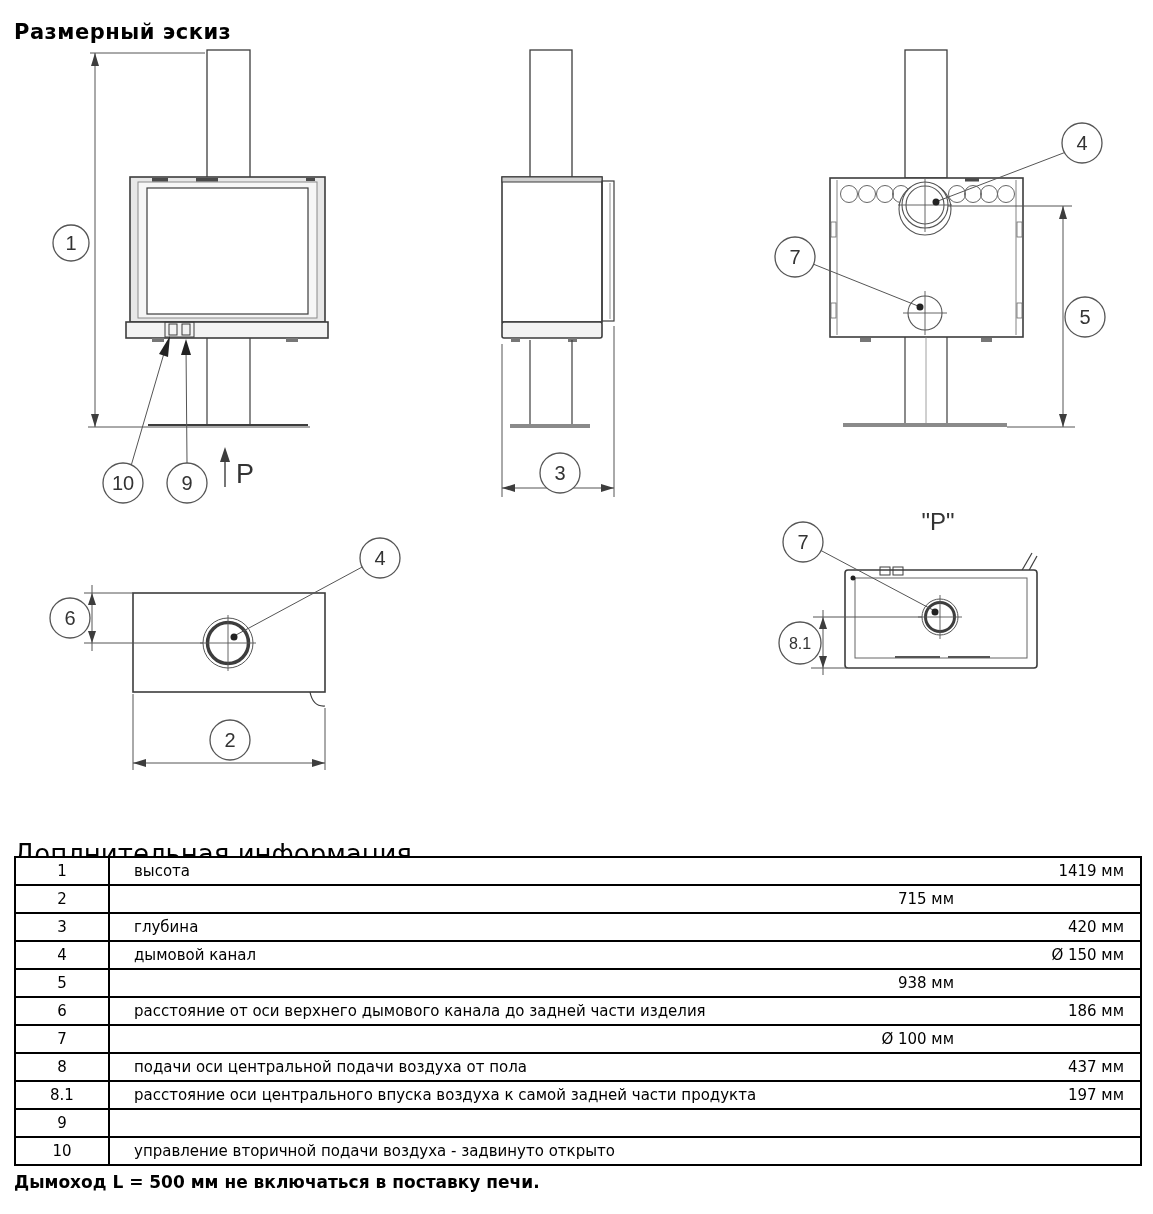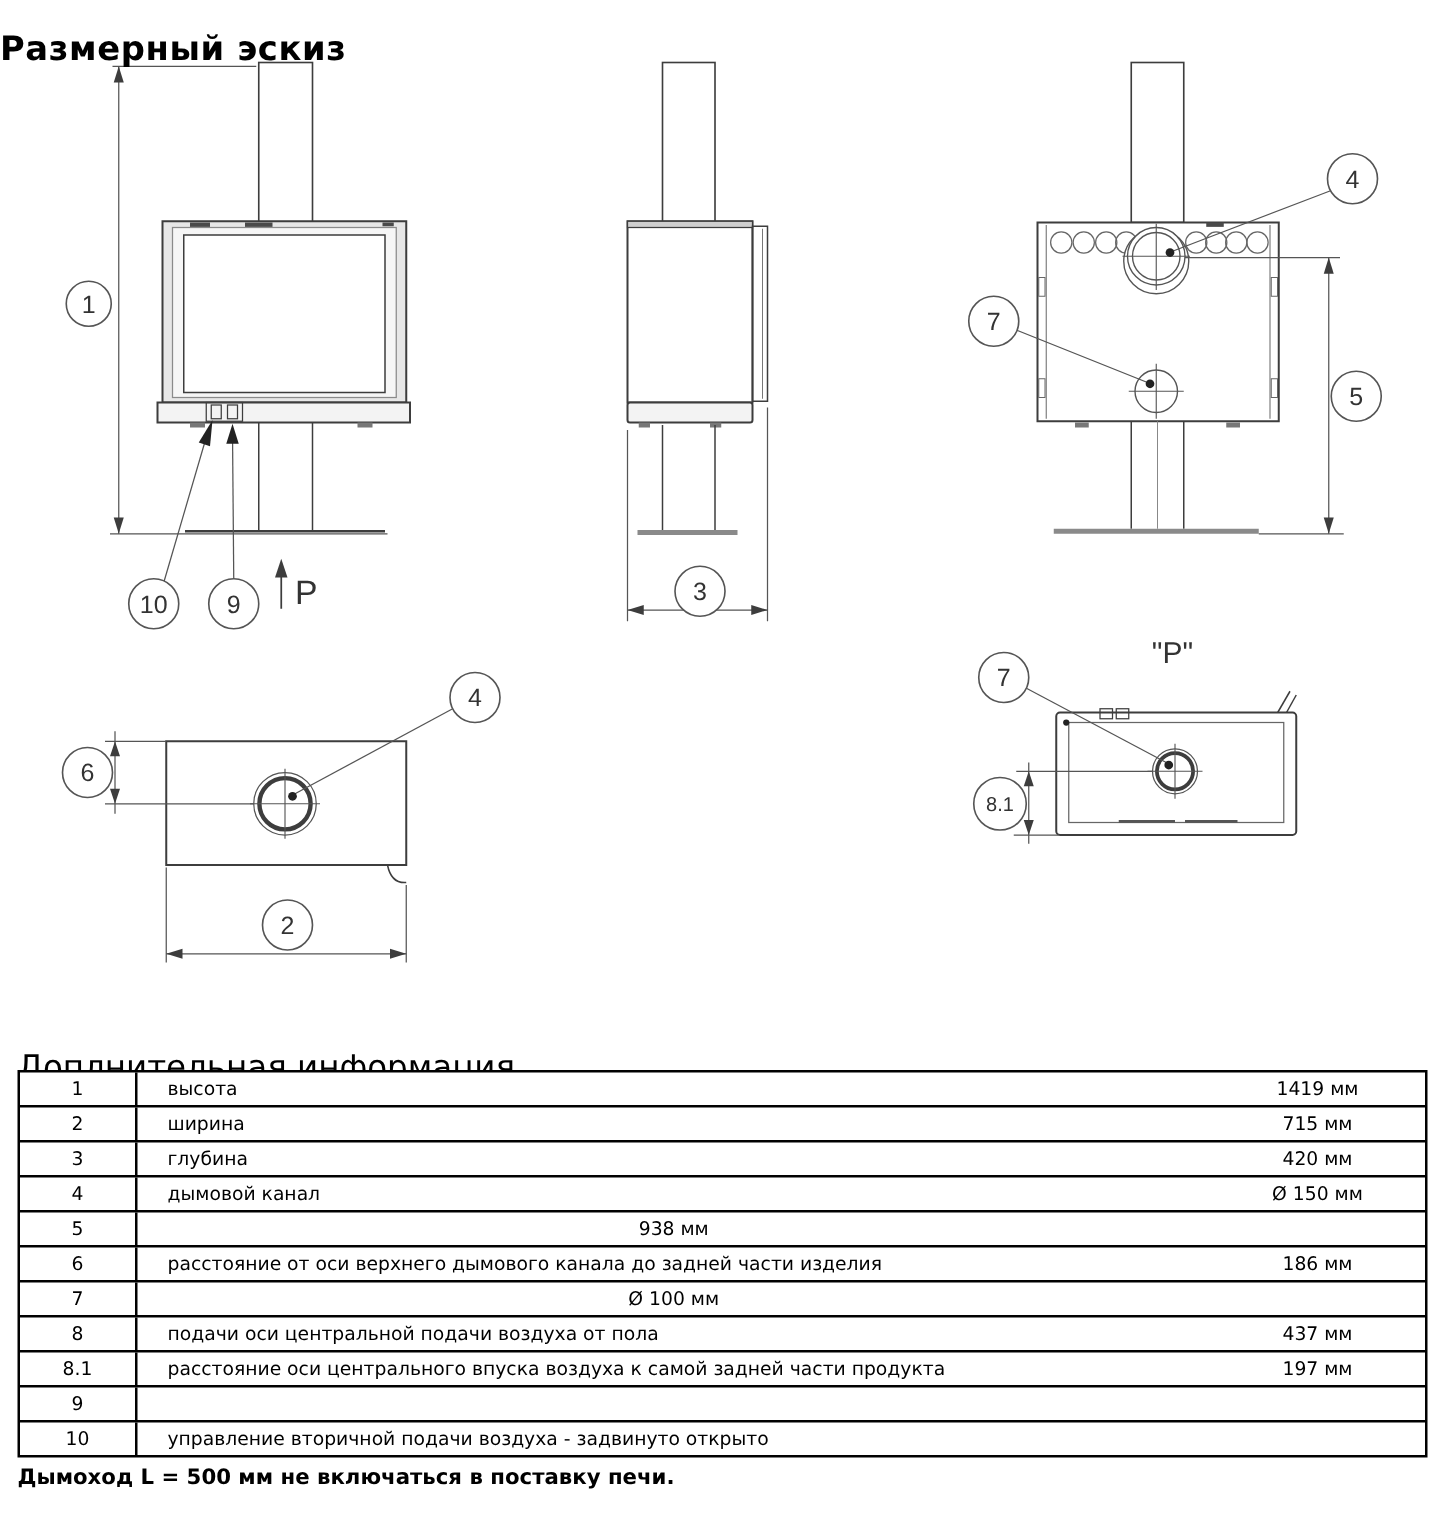--- a/index.html
+++ b/index.html
@@ -1,25 +1,25 @@
 <!DOCTYPE html>
 <html><head>
 <meta charset="utf-8">
 <style>
   html,body{margin:0;padding:0;background:#fff;}
   body{width:1153px;height:1214px;position:relative;font-family:"DejaVu Sans","Liberation Sans",sans-serif;color:#000;}
-  .sketch-title{position:absolute;left:0;top:6px;font-size:27px;font-weight:bold;letter-spacing:0.5px;}
+  .sketch-title{position:absolute;left:14px;top:6px;font-size:21px;font-weight:bold;letter-spacing:0.5px;}
   .info-title{position:absolute;left:14px;top:817px;font-size:26px;font-weight:normal;}
   .drawing-svg{position:absolute;left:0;top:0;}
   .info-table{position:absolute;left:14px;top:856px;width:1124px;border:2px solid #000;background:#fff;}
   .t-row{display:grid;grid-template-columns:94px 1fr 170px;height:26px;border-bottom:2px solid #000;align-items:center;font-size:15px;}
   .t-row:last-child{border-bottom:none;}
   .t-num{height:100%;display:flex;align-items:center;justify-content:center;border-right:2px solid #000;}
   .t-desc{padding-left:24px;white-space:nowrap;overflow:hidden;}
-  .t-val{text-align:center;padding-right:2px;white-space:nowrap;}
+  .t-val{text-align:right;padding-right:16px;white-space:nowrap;}
   .footnote{position:absolute;left:14px;top:1172px;font-size:17px;font-weight:bold;}
   svg text{font-family:"Liberation Sans","DejaVu Sans",sans-serif;fill:#333;}
   .callout-num{font-size:20px;}
   .callout-num-small{font-size:16px;}
 </style>
 </head>
 <body>
 
 <svg class="drawing-svg" width="1153" height="812" viewBox="0 0 1153 812">
 
@@ -279,21 +279,20 @@
 <h2 class="info-title">Доплнительная информация</h2>
 
 <div class="info-table">
   <div class="t-row">
       <div class="t-num">1</div>
       <div class="t-desc">высота</div>
       <div class="t-val">1419 мм</div>
     </div>
   <div class="t-row">
       <div class="t-num">2</div>
-      <div class="t-desc">ширина</div>
       <div class="t-val">715 мм</div>
     </div>
   <div class="t-row">
       <div class="t-num">3</div>
       <div class="t-desc">глубина</div>
       <div class="t-val">420 мм</div>
     </div>
   <div class="t-row">
       <div class="t-num">4</div>
       <div class="t-desc">дымовой канал</div>

